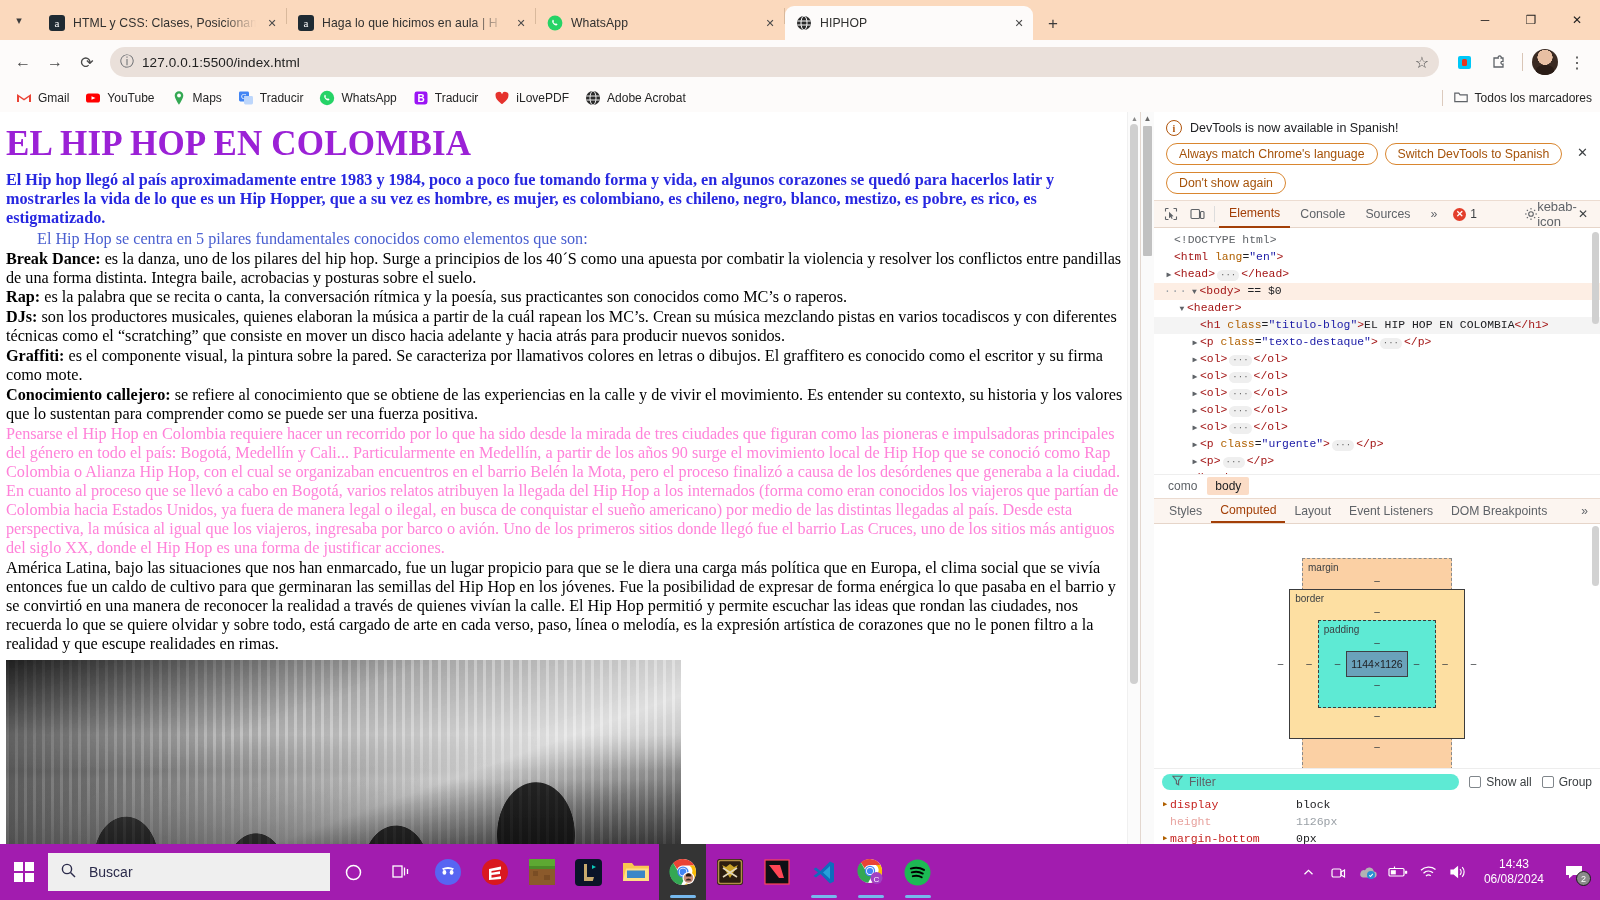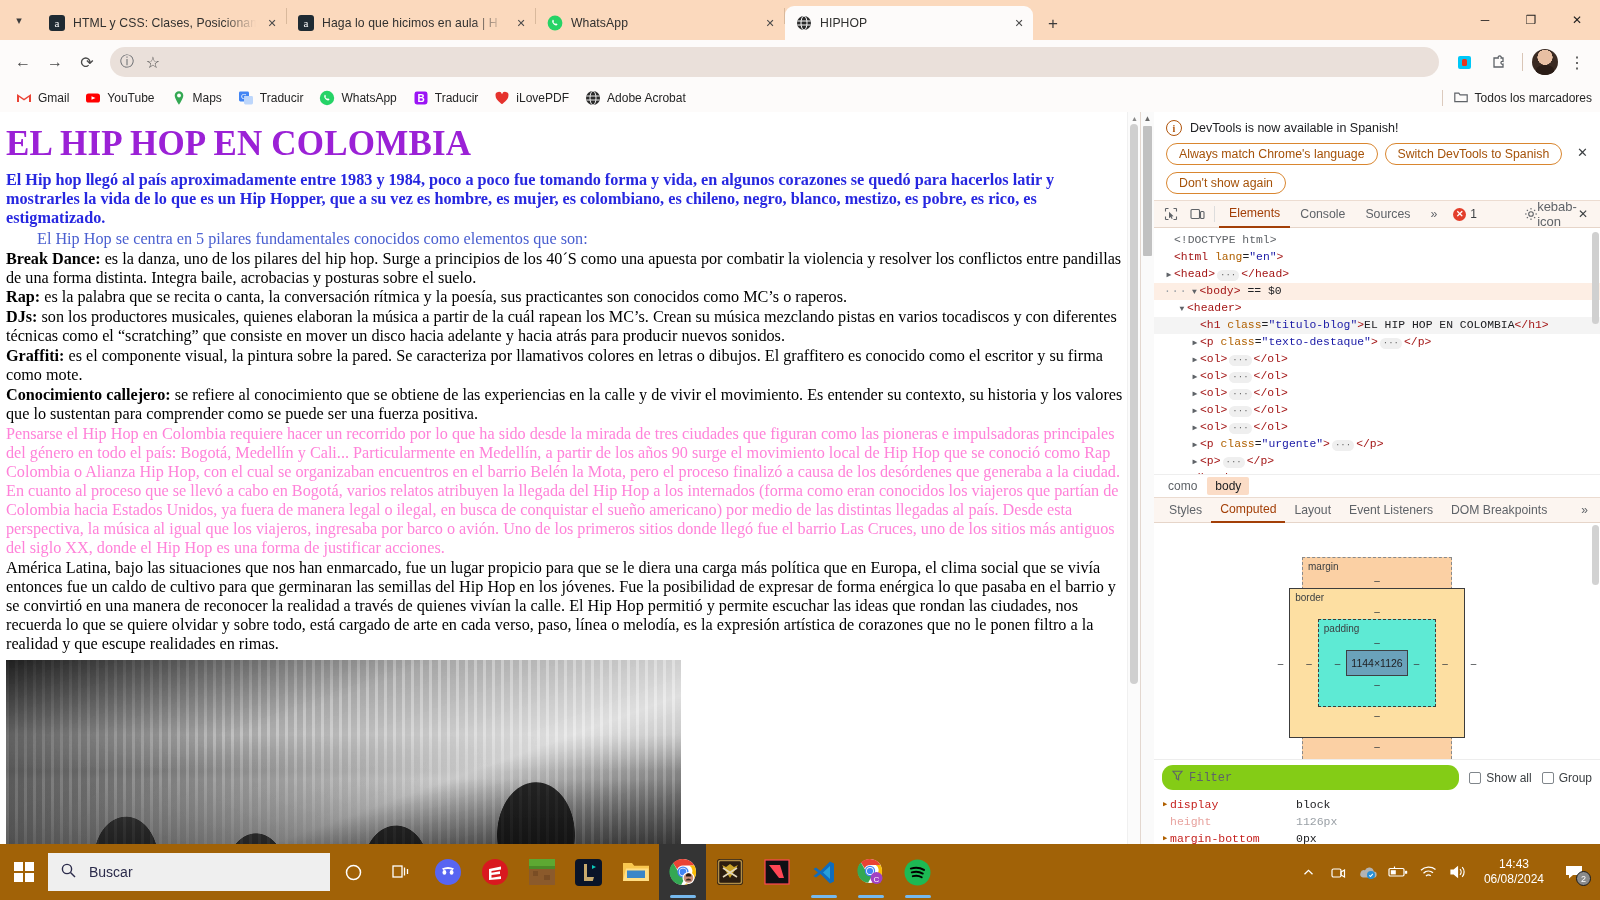--- a/index.html
+++ b/index.html
@@ -252,41 +252,41 @@
   .vdash { font-size:10px; color:#3c4043; }
   .bx-top { height:16px; display:flex; align-items:center; justify-content:center; }
   .bx-bot { height:16px; display:flex; align-items:center; justify-content:center; }
   .bx-mid { display:flex; align-items:center; justify-content:center; gap:6px; }
 
   .filterbar {
     display:flex; align-items:center; gap:10px; padding: 5px 8px 5px 8px;
     border-top:1px solid #ededed; background:#fff;
   }
   .filterbox {
-    flex:1 1 auto; height: 25px; background:#84cc16; border-radius:11px;
-    display:flex; align-items:center; gap:6px; padding: 0 10px; color:#5f6368; font-size:12px;font-family:Liberation Mono, monospace;
+    flex:1 1 auto; height: 16px; background:#5eead4; border-radius:11px;
+    display:flex; align-items:center; gap:6px; padding: 0 10px; color:#5f6368; font-size:12px;
   }
   .chk { display:flex; align-items:center; gap:5px; color:#3c4043; font-size:12px; white-space:nowrap; }
   .chk .box { width:12px;height:12px;border:1px solid #80868b; border-radius:2px; background:#fff; }
 
   .computed {
     font-family:"Liberation Mono", monospace; font-size:11.5px; line-height:17px;
     padding: 1px 0 0 6px; background:#fff;
   }
   .cp { display:flex; align-items:center; height:17px; white-space:nowrap;}
   .cp .ctri { width:10px; flex:0 0 10px; color:#b06000; font-size:7px; text-align:center;}
   .cp .k { color:#c5221f; width:126px; flex:0 0 126px; }
   .cp .k.inh { color:#e8a39f; }
   .cp .v { color:#202124; }
   .cp .v.inh { color:#9aa0a6; }
 
   
   .taskbar {
     position:absolute; left:0; bottom:0; width:1600px; height:56px;
-    background:#a16207; display:flex; align-items:center; z-index:40;text-align:right;
+    background:#a21caf; display:flex; align-items:center; z-index:40;text-align:right;
   }
   .start { width:48px; height:56px; display:flex; align-items:center; justify-content:center; }
   .start .win { width:20px;height:20px; display:grid; grid-template-columns:1fr 1fr; grid-template-rows:1fr 1fr; gap:2.5px;}
   .start .win i { background:#fff; display:block; }
   .search {
     width: 282px; height: 38px; background:#efefef; display:flex; align-items:center;
     gap: 12px; padding: 0 12px; color:#2b2b4b; font-size:14px;
   }
   .tb-ico { width:47px; height:56px; display:flex; align-items:center; justify-content:center; position:relative; }
   .tb-ico.run::after {
@@ -368,20 +368,21 @@
       <div class="wc">✕</div>
     </div>
   </div>
 
   <div class="toolbar">
     <div class="tbtn">←</div>
     <div class="tbtn">→</div>
     <div class="tbtn">⟳</div>
     <div class="omnibox">
       <span style="color:#5f6368;font-size:14px;">ⓘ</span>
+      <span class="url">127.0.0.1:5500/index.html</span>
       <span class="star">☆</span>
     </div>
     <div class="ext-icons">
       <span class="tbtn">
         <svg width="17" height="17" viewBox="0 0 17 17">
             <rect x="2" y="2" width="13" height="13" rx="2" fill="#00c8f8"></rect>
             <rect x="6" y="5" width="5" height="7" rx="1.5" fill="#e8361d"></rect>
           </svg>
       </span>
       <span class="tbtn">

